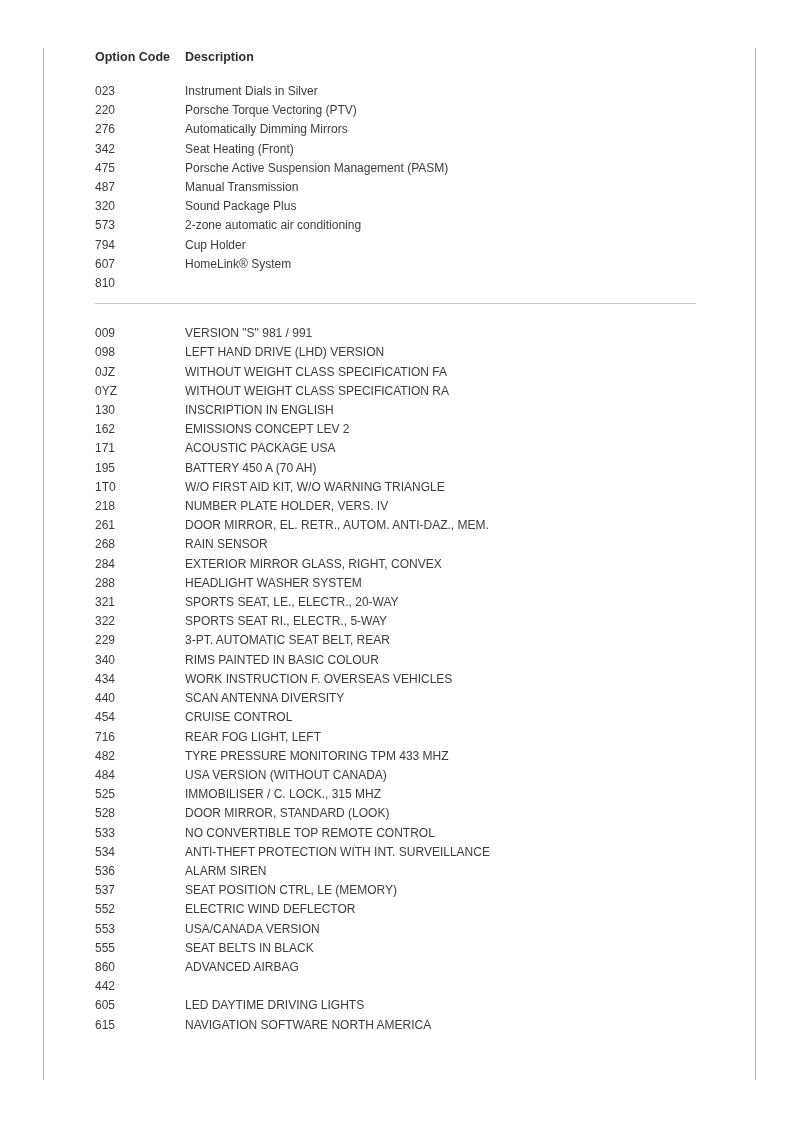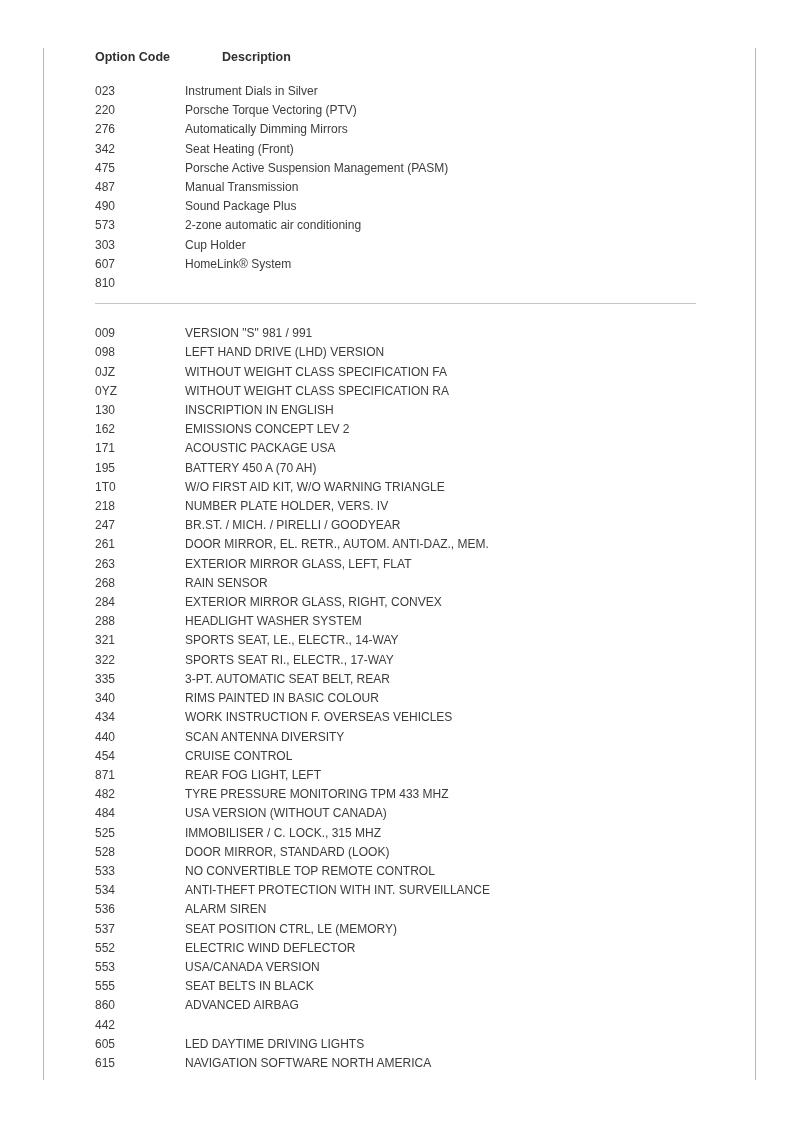--- a/index.html
+++ b/index.html
@@ -23,21 +23,20 @@
   .content {
     padding: 2px 0 0 51px;
   }
   .header-row {
     display: flex;
     font-size: 12.5px;
     font-weight: bold;
     color: #2f2f2f;
     line-height: 15px;
     margin-bottom: 17px;
-    gap: 37px;
   }
   .header-row .col-code { width: 90px; }
   .row {
     display: flex;
     font-size: 12px;
     line-height: 19.2px;
     color: #3c3c3c;
   }
   .row .code { width: 90px; flex: 0 0 90px; }
   .row .desc { flex: 1; white-space: nowrap; }
@@ -85,31 +84,31 @@
     <span class="code">475</span>
     <span class="desc">Porsche Active Suspension Management (PASM)</span>
   </div>
 
   <div class="row">
     <span class="code">487</span>
     <span class="desc">Manual Transmission</span>
   </div>
 
   <div class="row">
-    <span class="code">490</span>
+    <span class="code">320</span>
     <span class="desc">Sound Package Plus</span>
   </div>
 
   <div class="row">
     <span class="code">573</span>
     <span class="desc">2-zone automatic air conditioning</span>
   </div>
 
   <div class="row">
-    <span class="code">303</span>
+    <span class="code">794</span>
     <span class="desc">Cup Holder</span>
   </div>
 
   <div class="row">
     <span class="code">607</span>
     <span class="desc">HomeLink® System</span>
   </div>
 
   <div class="row">
     <span class="code">810</span>
@@ -162,62 +161,54 @@
   <div class="row">
     <span class="code">1T0</span>
     <span class="desc">W/O FIRST AID KIT, W/O WARNING TRIANGLE</span>
   </div>
 
   <div class="row">
     <span class="code">218</span>
     <span class="desc">NUMBER PLATE HOLDER, VERS. IV</span>
   </div>
 
-  <div class="row">
-    <span class="code">247</span>
-    <span class="desc">BR.ST. / MICH. / PIRELLI / GOODYEAR</span>
-  </div>
 
   <div class="row">
     <span class="code">261</span>
     <span class="desc">DOOR MIRROR, EL. RETR., AUTOM. ANTI-DAZ., MEM.</span>
   </div>
 
-  <div class="row">
-    <span class="code">263</span>
-    <span class="desc">EXTERIOR MIRROR GLASS, LEFT, FLAT</span>
-  </div>
 
   <div class="row">
     <span class="code">268</span>
     <span class="desc">RAIN SENSOR</span>
   </div>
 
   <div class="row">
     <span class="code">284</span>
     <span class="desc">EXTERIOR MIRROR GLASS, RIGHT, CONVEX</span>
   </div>
 
   <div class="row">
     <span class="code">288</span>
     <span class="desc">HEADLIGHT WASHER SYSTEM</span>
   </div>
 
   <div class="row">
     <span class="code">321</span>
-    <span class="desc">SPORTS SEAT, LE., ELECTR., 14-WAY</span>
+    <span class="desc">SPORTS SEAT, LE., ELECTR., 20-WAY</span>
   </div>
 
   <div class="row">
     <span class="code">322</span>
-    <span class="desc">SPORTS SEAT RI., ELECTR., 17-WAY</span>
-  </div>
-
-  <div class="row">
-    <span class="code">335</span>
+    <span class="desc">SPORTS SEAT RI., ELECTR., 5-WAY</span>
+  </div>
+
+  <div class="row">
+    <span class="code">229</span>
     <span class="desc">3-PT. AUTOMATIC SEAT BELT, REAR</span>
   </div>
 
   <div class="row">
     <span class="code">340</span>
     <span class="desc">RIMS PAINTED IN BASIC COLOUR</span>
   </div>
 
   <div class="row">
     <span class="code">434</span>
@@ -228,21 +219,21 @@
     <span class="code">440</span>
     <span class="desc">SCAN ANTENNA DIVERSITY</span>
   </div>
 
   <div class="row">
     <span class="code">454</span>
     <span class="desc">CRUISE CONTROL</span>
   </div>
 
   <div class="row">
-    <span class="code">871</span>
+    <span class="code">716</span>
     <span class="desc">REAR FOG LIGHT, LEFT</span>
   </div>
 
   <div class="row">
     <span class="code">482</span>
     <span class="desc">TYRE PRESSURE MONITORING TPM 433 MHZ</span>
   </div>
 
   <div class="row">
     <span class="code">484</span>

